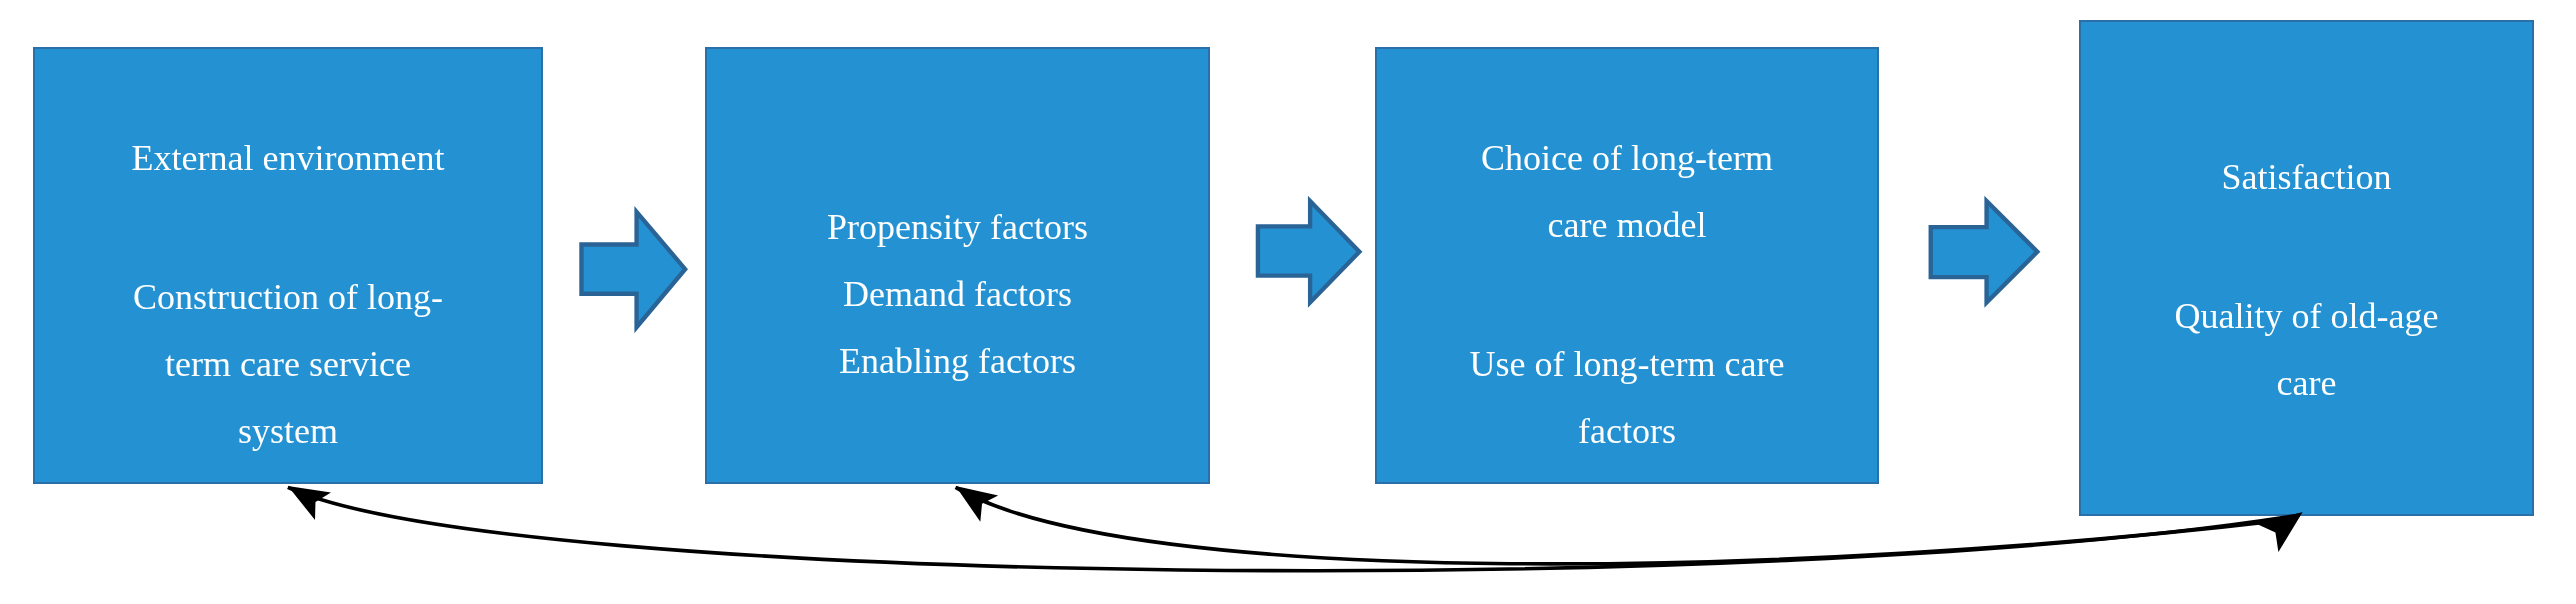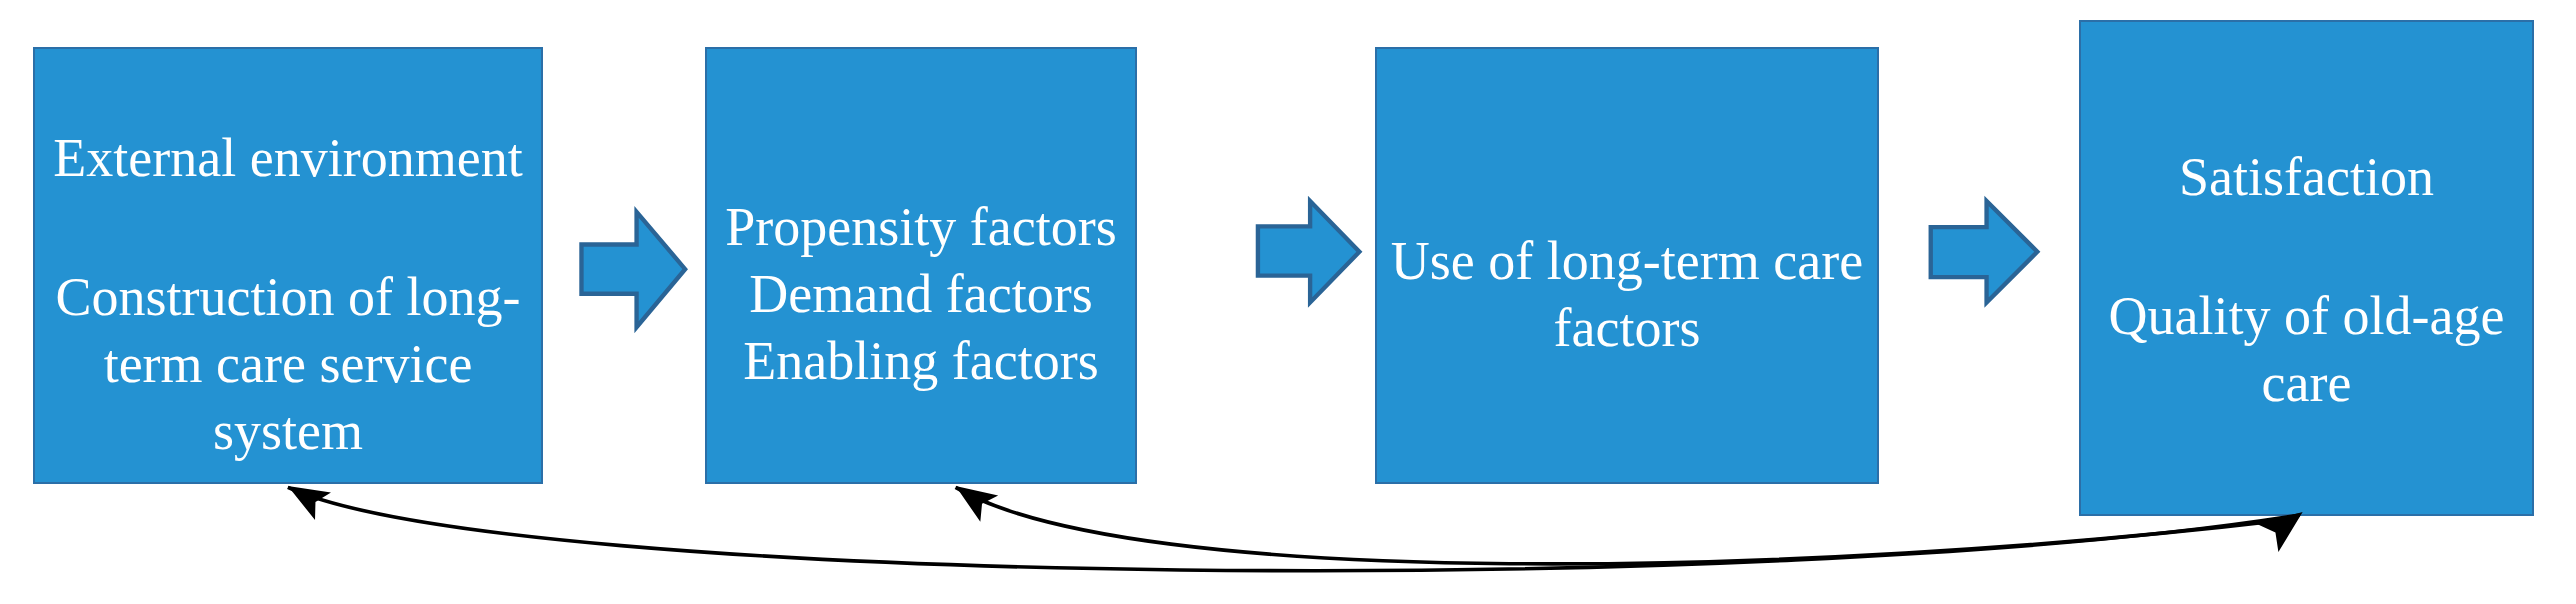--- a/index.html
+++ b/index.html
@@ -19,30 +19,30 @@
     position: absolute;
     background: var(--box-fill, #2492d2);
     border: 2.9px solid var(--box-border, #2b6fa8);
     box-sizing: border-box;
     display: flex;
     flex-direction: column;
     justify-content: center;
     align-items: center;
     text-align: center;
     color: var(--text-color, #ffffff);
-    font-size: 54px;
+    font-size: 36px;
     line-height: 67px;
     padding: 58px 7.3px 0 7.3px;
   }
   .box p {
     margin: 36px 0;
     white-space: pre-line;
   }
   #box-1 { left: 33px;   top: 47px; width: 510px; height: 437px; }
-  #box-2 { left: 705px;  top: 47px; width: 432px; height: 437px; }
+  #box-2 { left: 705px;  top: 47px; width: 505px; height: 437px; }
   #box-3 { left: 1375px; top: 47px; width: 504px; height: 437px; }
   #box-4 { left: 2079px; top: 20px; width: 455px; height: 496px; padding-top: 24px; }
 
   .overlay {
     position: absolute;
     left: 0; top: 0;
     width: 2576px;
     height: 605px;
     pointer-events: none;
   }
@@ -74,20 +74,22 @@
 system</p>
   </div>
 
   <div class="box" id="box-2">
     <p>Propensity factors
 Demand factors
 Enabling factors</p>
   </div>
 
   <div class="box" id="box-3">
+    <p>Choice of long-term
+care model</p>
     <p>Use of long-term care
 factors</p>
   </div>
 
   <div class="box" id="box-4">
     <p>Satisfaction</p>
     <p>Quality of old-age
 care</p>
   </div>
 

